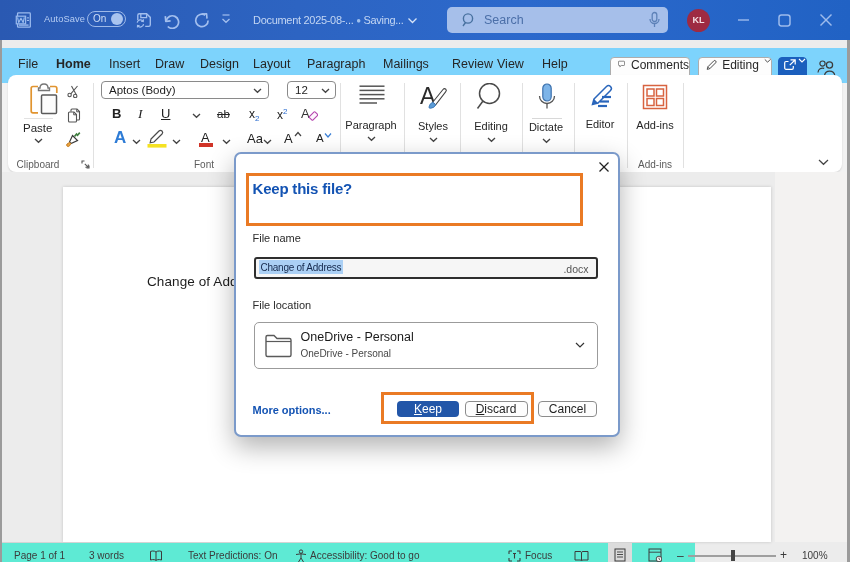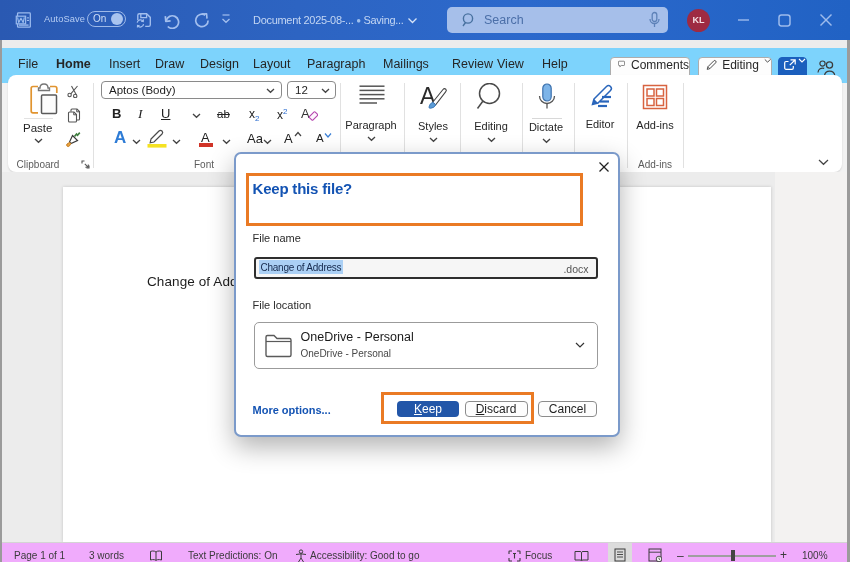--- a/index.html
+++ b/index.html
@@ -38,21 +38,21 @@
 
 .combo { position:absolute; border:1px solid #8a8a8a; border-radius:4px; background:#fff; font-size:11.5px; color:#1f1f1f; }
 
 
 #canvas { position:absolute; left:2px; top:172px; width:845px; height:370px; background:#ececec; }
 #scrollzone { position:absolute; left:773px; top:0; width:72px; height:370px; background:#f3f2f1; }
 #page { position:absolute; left:61px; top:15px; width:708px; height:355px; background:#ffffff; box-shadow:0 0 3px rgba(0,0,0,0.18); }
 #doc-text { position:absolute; left:145px; top:102px; font-size:13.5px; color:#1d1d1d; letter-spacing:0.1px; }
 
 
-#statusbar { position:absolute; left:0; top:542px; width:850px; height:20px; background:#f0abfc; border-top:1px solid #d4d4d4; font-size:10px; color:#3b3b3b; }
+#statusbar { position:absolute; left:0; top:542px; width:695px; height:20px; background:#5eead4; border-top:1px solid #d4d4d4; font-size:10px; color:#3b3b3b; }
 .st { position:absolute; top:7px; }
 
 
 #dialog { position:absolute; left:234px; top:152px; width:386px; height:285px; background:#fff; border:2px solid #7b9aca; border-radius:7px; box-shadow:0 10px 26px rgba(0,0,0,0.3); }
 .orangebox { position:absolute; border:3.6px solid #ea7a24; }
 #dlg-h1 { position:absolute; left:16.5px; top:25.5px; font-size:15px; letter-spacing:-0.2px; font-weight:bold; color:#1353b3; }
 #dlg-sub { position:absolute; left:15px; top:48.5px; font-size:10.5px; color:#1a1a1a; }
 .dlg-label { position:absolute; left:16.5px; font-size:11px; color:#2b2b2b; }
 #fn-input { position:absolute; left:17.5px; top:102.5px; width:344px; height:22px; border:2px solid #2e2e2e; border-radius:3px; background:#f6f6f6; }
 #fn-sel { position:absolute; left:3px; top:1.5px; background:#abd0f5; color:#15294d; font-size:10px; letter-spacing:-0.25px; padding:1.5px 2px; }
@@ -212,21 +212,21 @@
     <path d="M4.8 11.3 L2 13 Q1 14.2 2.2 15.2 Q3.3 16 4.4 15 L6 12.3" fill="#e8a33d" stroke="#c77f28" stroke-width="1"></path>
     <path d="M9.5 5.5 L11.5 3 L12.5 4.2 L14.8 1.6" fill="none" stroke="#3f7e3f" stroke-width="1.6"></path>
   </svg>
   <span class="glabel" style="left:4px;width:52px">Clipboard</span>
   <svg class="abs" style="left:73px;top:85px" width="9" height="9" viewBox="0 0 9 9">
     <path d="M3.5 1 H1 V3.5 M8 5.5 V8 H5.5" fill="none" stroke="#555" stroke-width="1.1"></path>
     <path d="M3.8 3.8 L7.3 7.3 M7.3 4.4 V7.3 H4.4" fill="none" stroke="#555" stroke-width="1.1"></path>
   </svg>
   <div class="gsep" style="left:85px"></div>
 
-  <div class="combo" style="left:93px;top:5.5px;width:181px;height:18px">
+  <div class="combo" style="left:93px;top:5.5px;width:168px;height:18px">
     <span style="position:absolute;left:7px;top:2px">Aptos (Body)</span>
     <svg class="abs" style="right:6px;top:6px" width="9" height="6" viewBox="0 0 9 6">
         <path class="chev" d="M1 1 L4.5 4.3 L8 1"></path>
       </svg>
   </div>
   <div class="combo" style="left:279px;top:5.5px;width:49px;height:18px">
     <span style="position:absolute;left:7px;top:2px">12</span>
     <svg class="abs" style="right:5px;top:6px" width="9" height="6" viewBox="0 0 9 6">
         <path class="chev" d="M1 1 L4.5 4.3 L8 1"></path>
       </svg>

